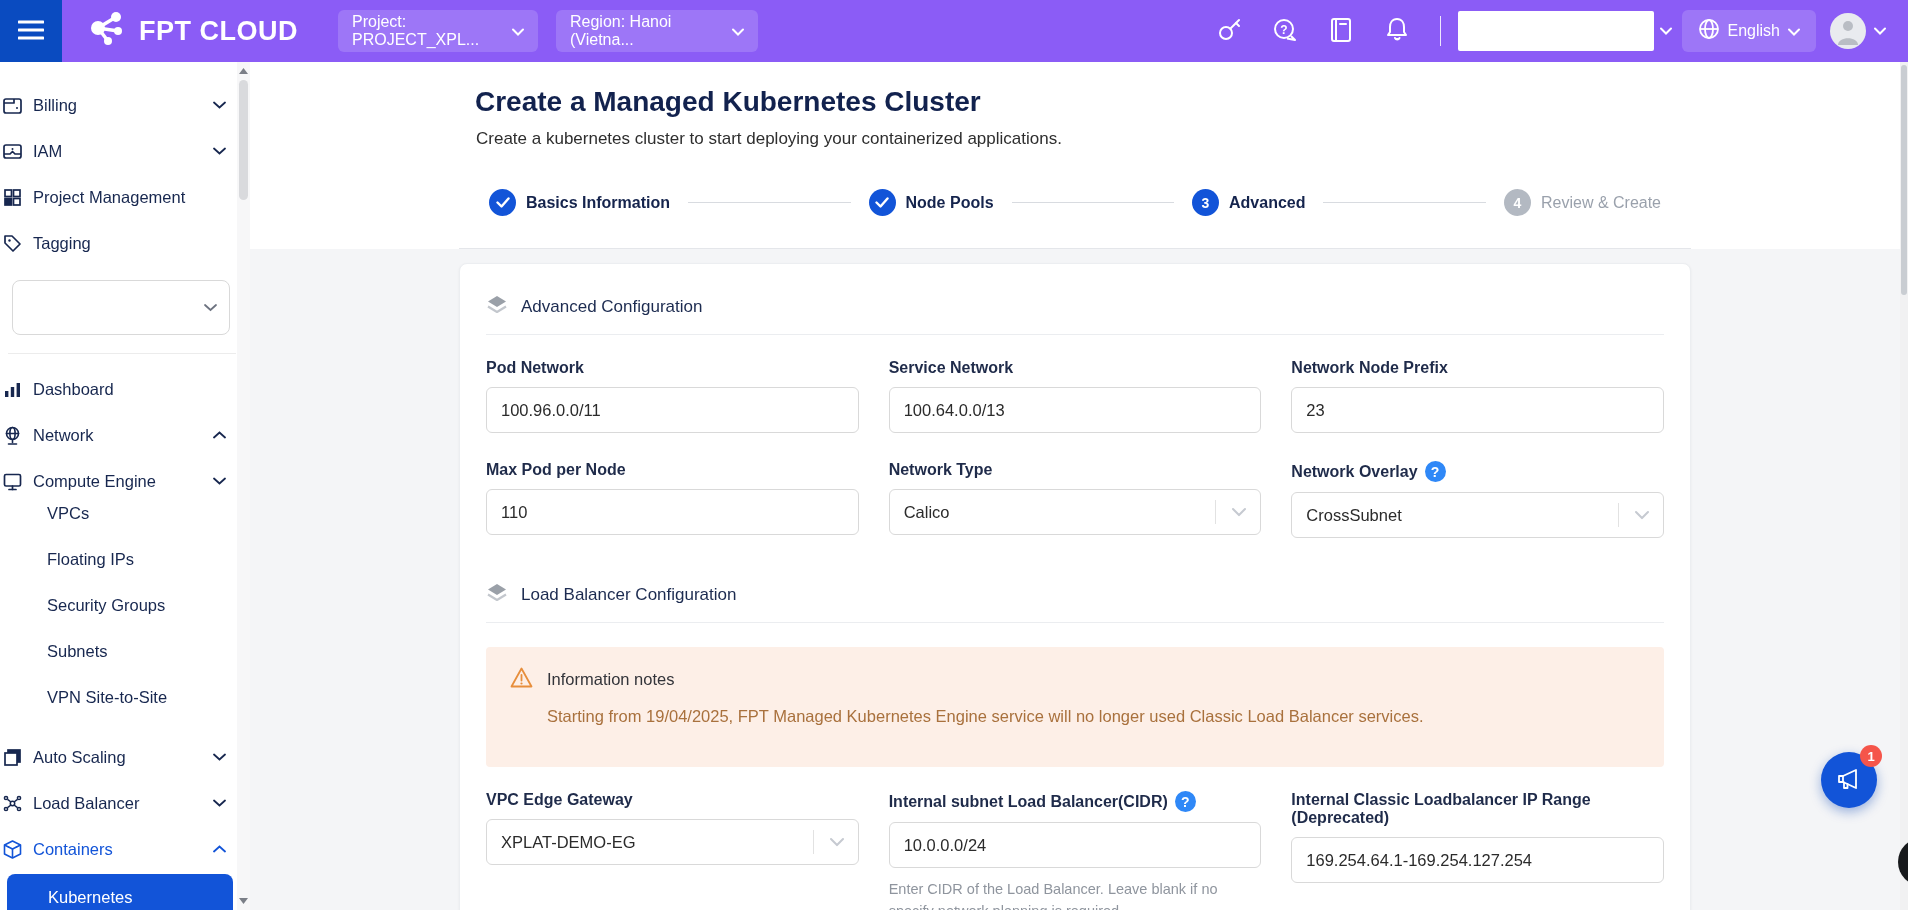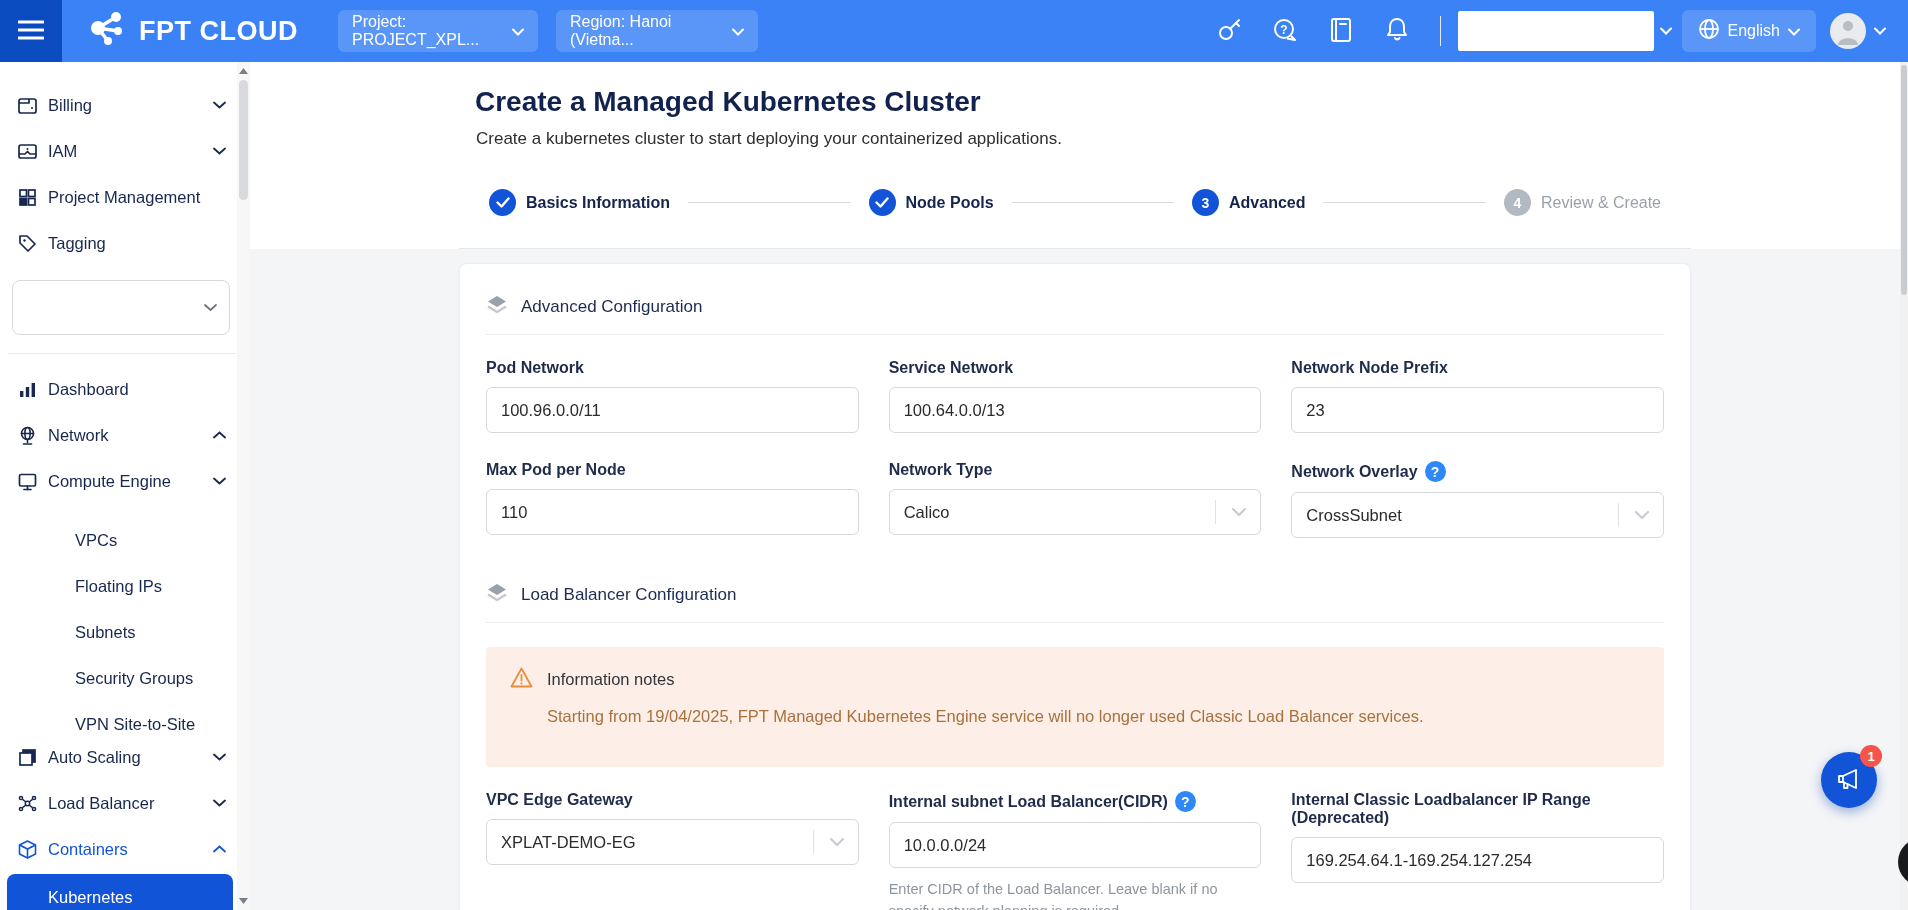--- a/index.html
+++ b/index.html
@@ -3,21 +3,21 @@
 <meta charset="utf-8">
 <style>
   * { box-sizing: border-box; }
   html,body { margin:0; padding:0; }
   body {
     width:1908px; height:910px; overflow:hidden;
     font-family:"Liberation Sans", sans-serif;
     background:#f4f5f7; position:relative;
   }
   
-  .navbar { position:absolute; top:0; left:0; right:0; height:62px; background:#3b82f6;
+  .navbar { position:absolute; top:0; left:0; right:0; height:62px; background:#8b5cf6;
     display:flex; align-items:center; z-index:30;justify-content:flex-end; }
   .hamburger { width:62px; height:62px; background:#0a4bc0; border:none; cursor:pointer;
     display:flex; align-items:center; justify-content:center; flex:0 0 62px; }
   .logo { display:flex; align-items:center; gap:9px; margin:0 40px 0 26px; color:#fff;
     font-size:27px; font-weight:800; letter-spacing:.5px; white-space:nowrap; }
   .nav-pill { height:42px; background:rgba(255,255,255,.16); border:none; border-radius:6px;
     color:#fff; font-size:16px; font-family:inherit; display:flex; align-items:center;
     padding:0 14px; margin-right:18px; cursor:pointer; gap:8px; }
   .nav-pill .grow { flex:1; text-align:left; }
   .pill-project { width:200px; }
@@ -36,25 +36,25 @@
   
   .sidebar { position:absolute; top:62px; left:0; bottom:0; width:250px; background:#fff; z-index:20; }
   .side-scroll { position:absolute; top:0; right:0; bottom:0; width:13px; background:#f7f7f8; }
   .side-scroll .arr { position:absolute; left:0; width:13px; height:14px; display:flex;
     align-items:center; justify-content:center; cursor:pointer; }
   .side-scroll .arr.up { top:2px; } .side-scroll .arr.down { bottom:2px; }
   .side-scroll .thumb { position:absolute; top:18px; left:2px; width:9px; height:120px;
     background:#d9dadd; border-radius:5px; }
   .side-list { padding-top:20px; }
   .side-item { position:relative; height:46px; display:flex; align-items:center;
-    padding-left:17px; cursor:pointer; color:#17274f; font-size:16.5px; }
+    padding-left:2px; cursor:pointer; color:#17274f; font-size:16.5px; }
   .side-item .ic { width:21px; height:21px; margin-right:10px; display:flex; align-items:center; justify-content:center; }
   .side-item .chev { position:absolute; right:24px; display:flex; }
   .side-item.accent, .side-item.accent .lbl { color:#1254d8; }
-  .side-sub { height:46px; display:flex; align-items:flex-end; padding-left:75px;
+  .side-sub { height:46px; display:flex; align-items:flex-start; padding-left:47px;
     font-size:16.5px; color:#17274f; cursor:pointer; }
   .side-select { margin:14px 20px 0 12px; height:55px; border:1px solid #d9d9d9;
     border-radius:8px; position:relative; cursor:pointer; background:#fff; }
   .side-select .chev { position:absolute; right:12px; top:50%; transform:translateY(-50%); display:flex; }
   .side-divider { height:1px; background:#ececec; margin:18px 14px 12px 8px; }
   .side-active { margin:2px 17px 0 7px; height:46px; background:#1254d8; border-radius:8px;
     color:#fff; display:flex; align-items:center; padding-left:41px; font-size:16.5px; cursor:pointer; }
   
   .main { position:absolute; top:62px; left:250px; right:8px; bottom:0; overflow:hidden; background:#f4f5f7; }
   .container { width:1232px; margin:0 auto; }
@@ -333,24 +333,24 @@
           </svg>
         </span>
     </div>
     <div class="side-sub">
         <span>VPCs</span>
       </div>
     <div class="side-sub">
         <span>Floating IPs</span>
       </div>
     <div class="side-sub">
+        <span>Security Groups</span>
+      </div>
+    <div class="side-sub">
         <span>Subnets</span>
-      </div>
-    <div class="side-sub">
-        <span>Security Groups</span>
       </div>
     <div class="side-sub">
         <span>VPN Site-to-Site</span>
       </div>
     <div class="side-item">
       <span class="ic">
           <svg width="21" height="21" viewBox="0 0 21 21">
             <g stroke="#17274f" stroke-width="1.7" fill="none">
               <rect x="6" y="3" width="12" height="12" fill="#17274f"></rect>
               <rect x="3" y="6" width="12" height="12" fill="#fff"></rect>

